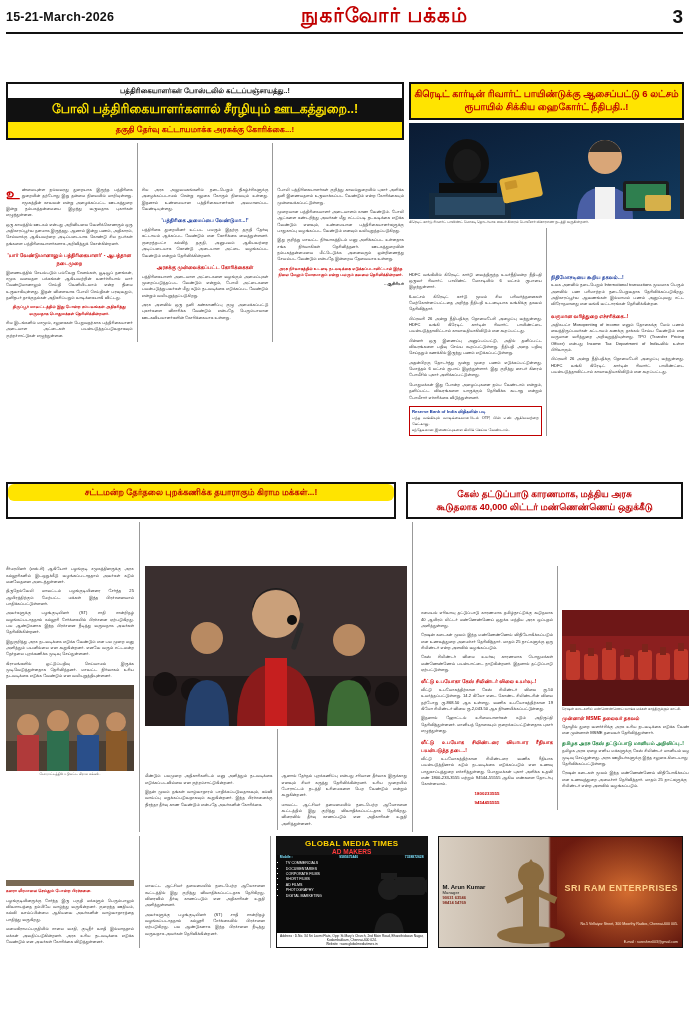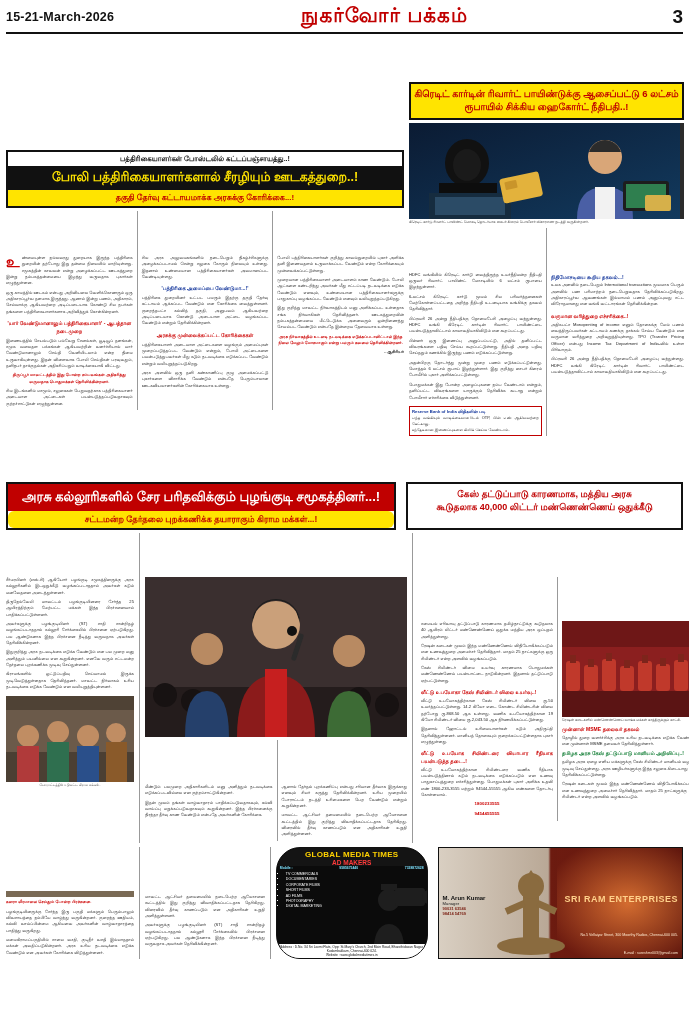--- a/index.html
+++ b/index.html
@@ -64,21 +64,21 @@
 <div class="page">
 
   <div class="masthead">
     <div class="mh-date">15-21-March-2026</div>
     <div class="mh-title">நுகர்வோர்  பக்கம்</div>
     <div class="mh-pageno">3</div>
   </div>
 
   <div class="row" style="height:440px;">
 
-    <div class="col" style="width:398px;justify-content:center;">
+    <div class="col" style="width:398px;">
       <div class="lead">
         <div class="lead-band1">பத்திரிகையாளர்கள் போஸ்டலில் கட்டப்பஞ்சாயத்து..!</div>
         <div class="lead-band2">போலி பத்திரிகையாளர்களால் சீரழியும் ஊடகத்துறை..!</div>
         <div class="lead-band3">தகுதி தேர்வு கட்டாயமாக்க   அரசுக்கு கோரிக்கை...!</div>
       </div>
 
       <div class="row" style="margin-top:3px;gap:4px;">
 
         <div class="col body-text" style="width:128px;">
           <p><span class="drop">உ</span><span>ண்மையுள்ள நல்லவரது துறையாக இருந்த பத்திரிகை துறையின் தற்போது இது தன்மை நிலையில் மாறியுள்ளது. சமூகத்தின் காவலன் என்று அழைக்கப்பட்ட ஊடகத்துறை இன்று நம்பகத்தன்மையை இழந்து வருவதாக புகார்கள் எழுந்துள்ளன.</span></p>
@@ -164,21 +164,20 @@
           <div class="hdr-red-sm">வருமான வரித்துறை எச்சரிக்கை..!</div>
           <p>அதிகபட்ச Monopenting of income எனும் தொகைக்கு மேல் பணம் வைத்திருப்பவர்கள் கட்டாயம் கணக்கு தாக்கல் செய்ய வேண்டும் என வருமான வரித்துறை அறிவுறுத்தியுள்ளது. TPO (Transfer Pricing Officer) என்பது Income Tax Department of India-வில் உள்ள பிரிவாகும்.</p>
           <p>பிப்ரவரி 26 அன்று நீதிபதிக்கு தொலைபேசி அழைப்பு வந்துள்ளது. HDFC வங்கி கிரெடிட் கார்டின் ரிவார்ட் பாயிண்ட்டை பயன்படுத்தாவிட்டால் காலாவதியாகிவிடும் என கூறப்பட்டது.</p>
         </div>
       </div>
     </div>
   </div>
 
   <div class="row" style="margin-top:4px;">
     <div class="mid-band" style="width:398px;">
-      <div class="b1">அரசு கல்லூரிகளில் சேர பரிதவிக்கும் புழங்குடி சமூகத்தினர்...!</div>
       <div class="b2">சட்டமன்ற தேர்தலை புறக்கணிக்க தயாராகும் கிராம மக்கள்...!</div>
     </div>
     <div class="right-band" style="width:275px;margin-left:5px;">
       <div>கேஸ் தட்டுப்பாடு காரணமாக, மத்திய அரசு</div>
       <div>கூடுதலாக 40,000 லிட்டர் மண்ணெண்ணெய் ஒதுக்கீடு</div>
     </div>
   </div>
 
   <div class="row" style="margin-top:3px;height:310px;">
 
@@ -325,21 +324,21 @@
     </div>
     <div class="vrule"></div>
 
     <div class="col body-text" style="width:128px;">
       <p></p>
       <p>மாவட்ட ஆட்சியர் தலைமையில் நடைபெற்ற ஆலோசனை கூட்டத்தில் இது குறித்து விவாதிக்கப்பட்டதாக தெரிகிறது. விரைவில் தீர்வு காணப்படும் என அதிகாரிகள் உறுதி அளித்துள்ளனர்.</p>
       <p>அவர்களுக்கு பழங்குடியினர் (ST) சாதி சான்றிதழ் வழங்கப்படாததால் கல்லூரி சேர்க்கையில் பிரச்சனை ஏற்படுகிறது. பல ஆண்டுகளாக இந்த பிரச்சனை நீடித்து வருவதாக அவர்கள் தெரிவிக்கின்றனர்.</p>
     </div>
     <div class="vrule"></div>
 
-    <div class="ad ad-gmt" style="width:162px;border-radius:24px;">
+    <div class="ad ad-gmt" style="width:162px;">
       <svg width="160" height="110" viewBox="0 0 160 110" style="position:absolute;left:0;top:0;">
         <rect width="160" height="110" fill="#0b0b0b"></rect>
         <rect x="0" y="0" width="160" height="18" fill="#141414"></rect>
 
         <g fill="#1e1e1e">
           <circle cx="112" cy="52" r="11"></circle>
           <path d="M96 110 q0-34 16-34 q16 0 16 34 z"></path>
           <rect x="118" y="40" width="30" height="18" rx="3"></rect>
           <circle cx="152" cy="49" r="7"></circle>
           <rect x="104" y="36" width="16" height="6"></rect>

